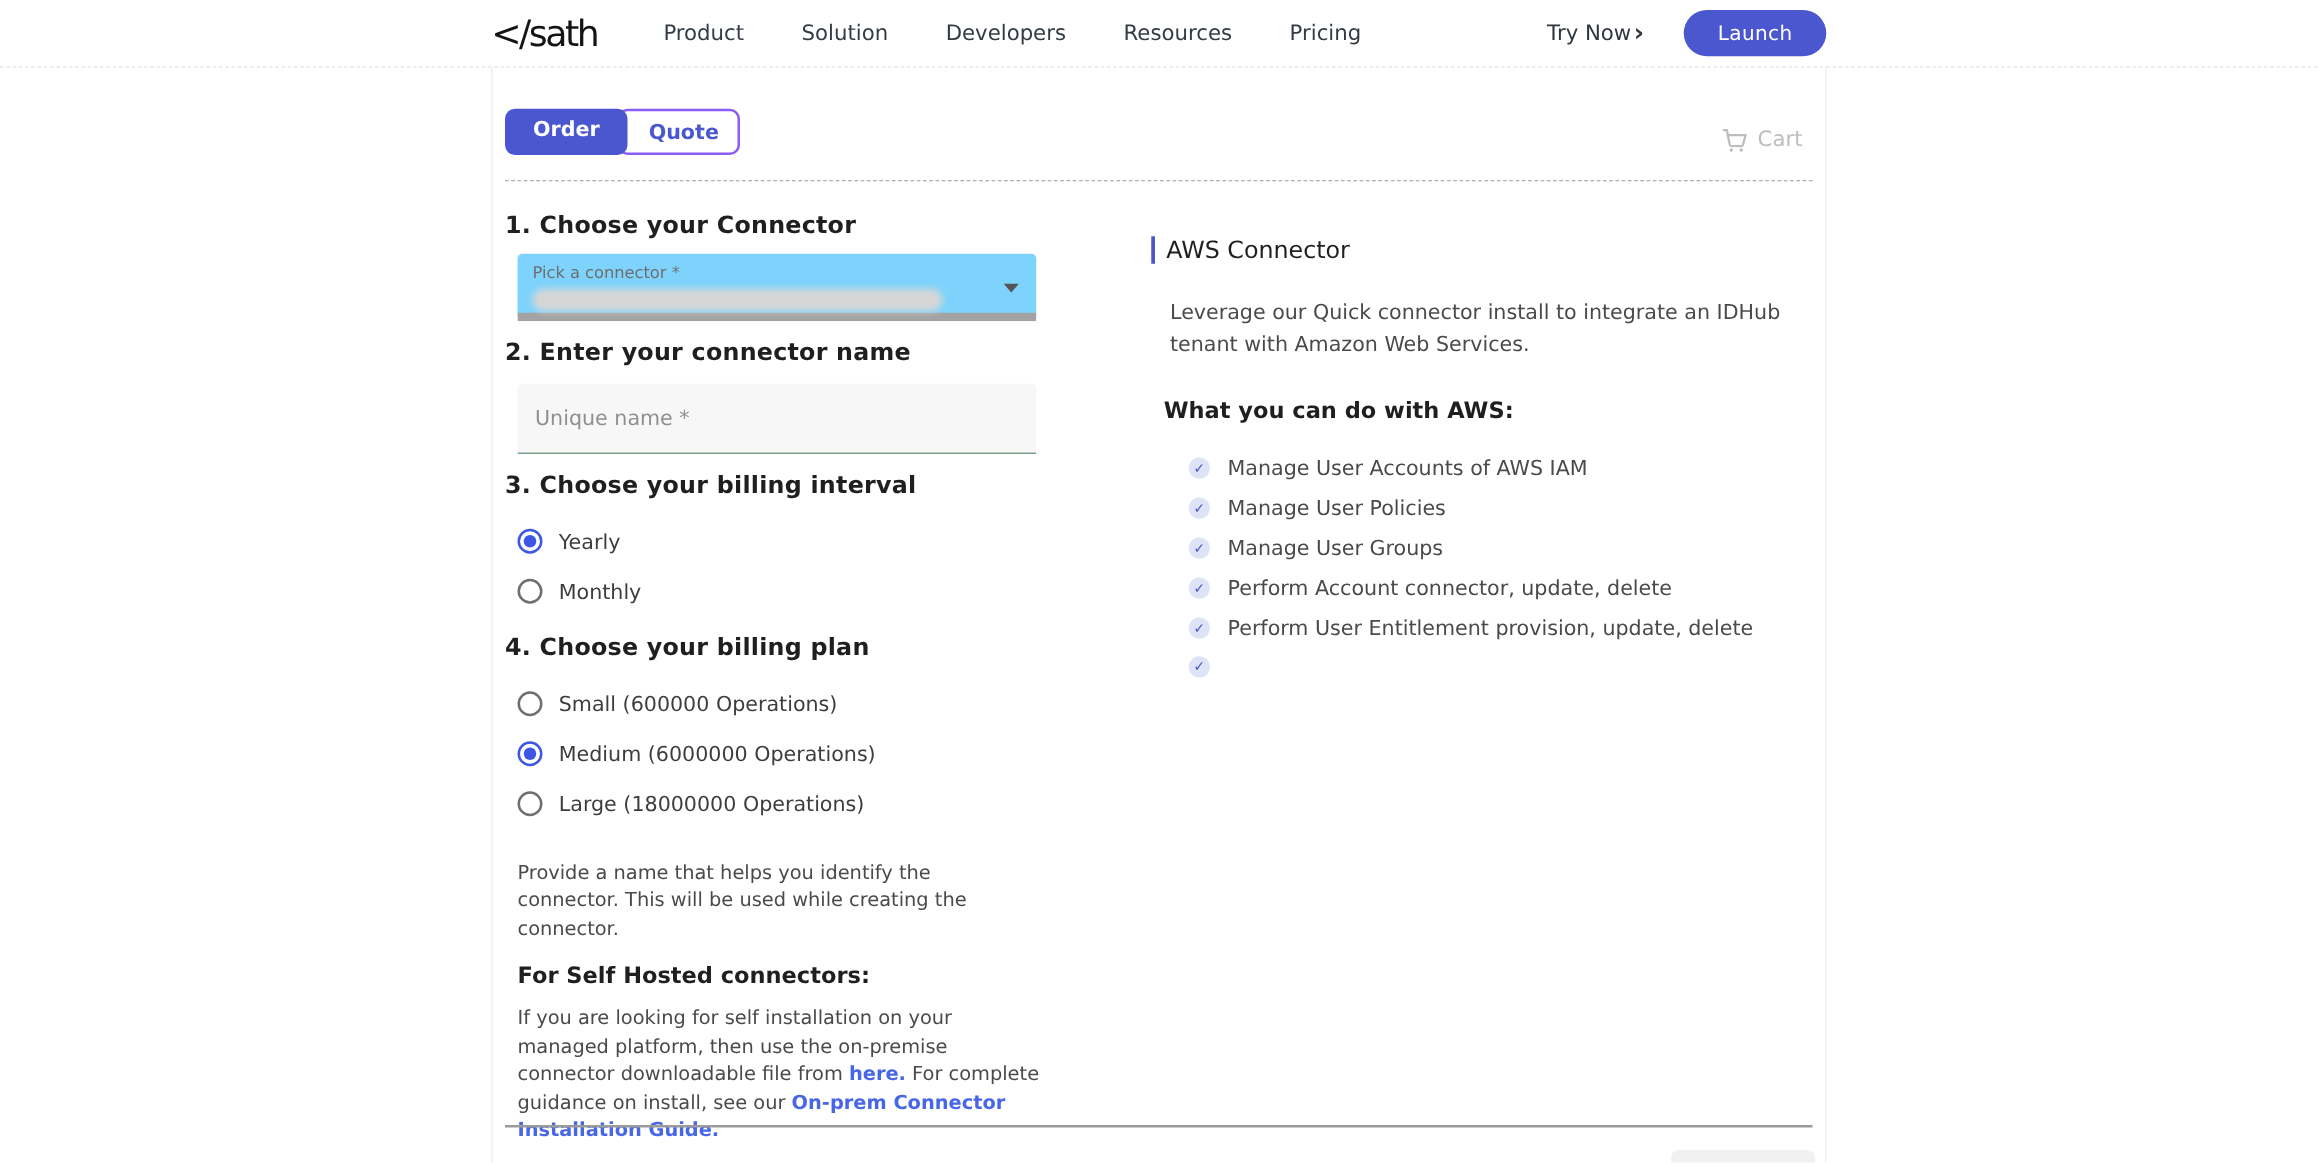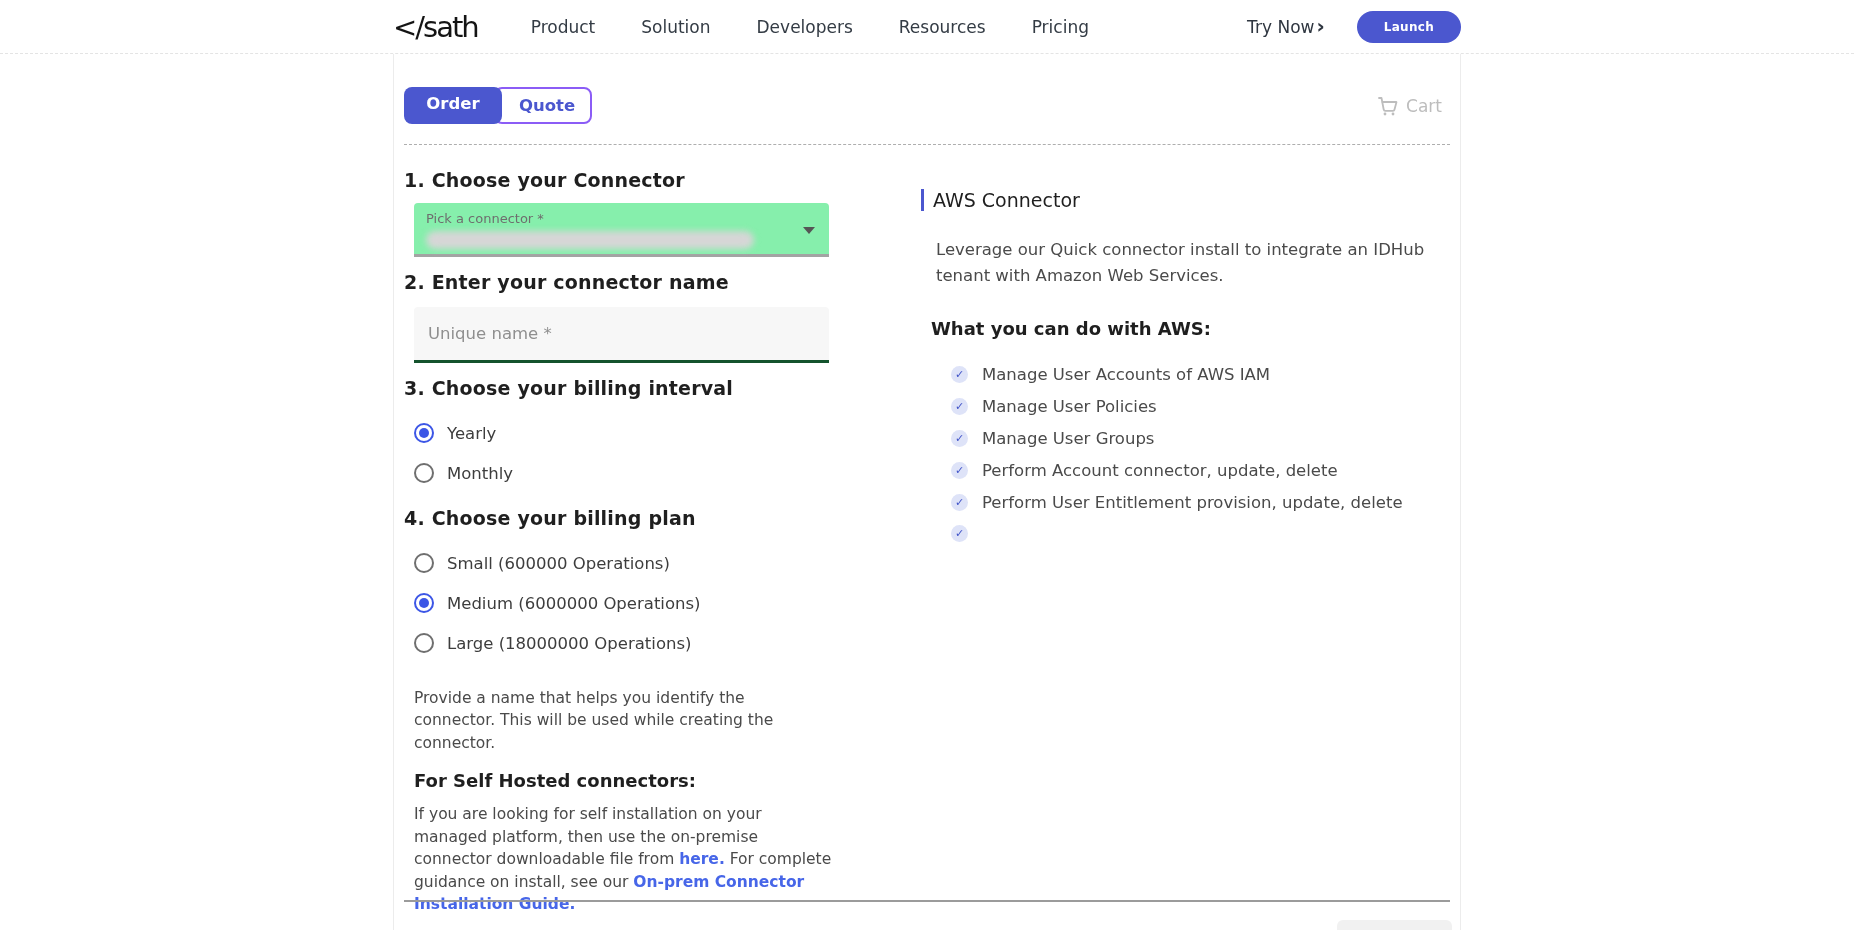--- a/index.html
+++ b/index.html
@@ -13,55 +13,55 @@
 
   
   .navbar{height:54px;border-bottom:1px dashed #e4e4e4;background:#fff;}
   .nav-inner{width:1068px;margin:0 auto;height:100%;display:flex;align-items:center;}
   .logo{font-size:29px;font-weight:500;color:#141414;letter-spacing:-2px;white-space:nowrap;}
   .nav-links{display:flex;gap:46px;margin-left:53px;list-style:none;}
   .nav-links span{font-size:17px;color:var(--nav-ink);cursor:pointer;}
   .try-now{margin-left:auto;font-size:17px;color:#2f3640;display:flex;align-items:center;gap:2px;cursor:pointer;}
   .try-now .chev{font-size:20px;line-height:1;font-weight:700;margin-top:-2px;}
   .launch-btn{margin-left:32px;background:var(--accent);color:#fff;border:none;cursor:pointer;
-    font-family:inherit;font-size:12px;font-weight:700;border-radius:999px;padding:9px 27px;letter-spacing:.3px;}
+    font-family:inherit;font-size:16px;font-weight:400;border-radius:999px;padding:9px 27px;letter-spacing:.3px;}
 
   
   .wrapper{width:1068px;margin:0 auto;height:876px;border-left:1px solid #ececec;border-right:1px solid #ececec;
     padding:0 10px;position:relative;}
 
   
-  .tabs-row{display:flex;align-items:center;padding-top:33px;}
+  .tabs-row{display:flex;align-items:flex-end;padding-top:33px;}
   .tab-group{display:flex;}
   .tab{font-size:16.5px;font-weight:700;padding:7px 0;width:98px;text-align:center;cursor:pointer;}
   .tab-order{background:var(--accent);color:#fff;border-radius:8px;position:relative;z-index:1;}
   .tab-quote{background:#fff;color:var(--accent);border:2px solid #8b5cf6;border-radius:8px;margin-left:-8px;padding-left:8px;}
   .cart{margin-left:auto;display:flex;align-items:center;gap:6px;color:#bdbdbd;font-size:17px;cursor:pointer;margin-right:8px;}
   .cart svg{display:block;}
 
   .dashed-divider{border:none;border-top:1px dashed #aeaeae;margin-top:20px;}
 
   
   .columns{display:flex;}
   .left-col{width:507px;padding:24px 0 0 0;}
   .right-col{flex:1;padding:24px 0 0 10px;}
 
   .step-title{font-size:19px;font-weight:700;color:var(--ink);letter-spacing:.2px;}
 
   
-  .select-field{margin:12px 0 0 10px;width:415px;background:#86efac;border-bottom:3px solid #a3a3a3;
+  .select-field{margin:12px 0 0 10px;width:415px;background:#7dd3fc;border-bottom:7px solid #a3a3a3;
     border-radius:4px 4px 0 0;padding:8px 12px 10px 12px;position:relative;cursor:pointer;height:54px;}
   .select-label{font-size:13px;color:#6e6e6e;display:block;}
   .blur-blob{margin-top:5px;width:328px;height:18px;background:#d6d6d6;border-radius:9px;filter:blur(3px);}
   .caret{position:absolute;right:14px;top:24px;width:0;height:0;
     border-left:6px solid transparent;border-right:6px solid transparent;border-top:7px solid #555;}
 
   
   .text-field{margin:14px 0 0 10px;width:415px;height:56px;background:#f7f7f7;border:none;
-    border-bottom:3px solid #14532d;border-radius:4px 4px 0 0;padding:0 14px;font-family:inherit;
+    border-bottom:1px solid #14532d;border-radius:4px 4px 0 0;padding:0 14px;font-family:inherit;
     font-size:16.5px;color:#333;}
   .text-field::placeholder{color:var(--muted);opacity:1;}
 
   .section{margin-top:14px;}
 
   
   .radio-list{margin:14px 0 0 10px;display:flex;flex-direction:column;}
   .radio-row{display:flex;align-items:center;gap:13px;cursor:pointer;padding:10px 0;}
   .radio{width:20px;height:20px;border-radius:50%;border:2px solid #6f6f6f;position:relative;flex:none;}
   .radio.checked{border-color:var(--radio);}

